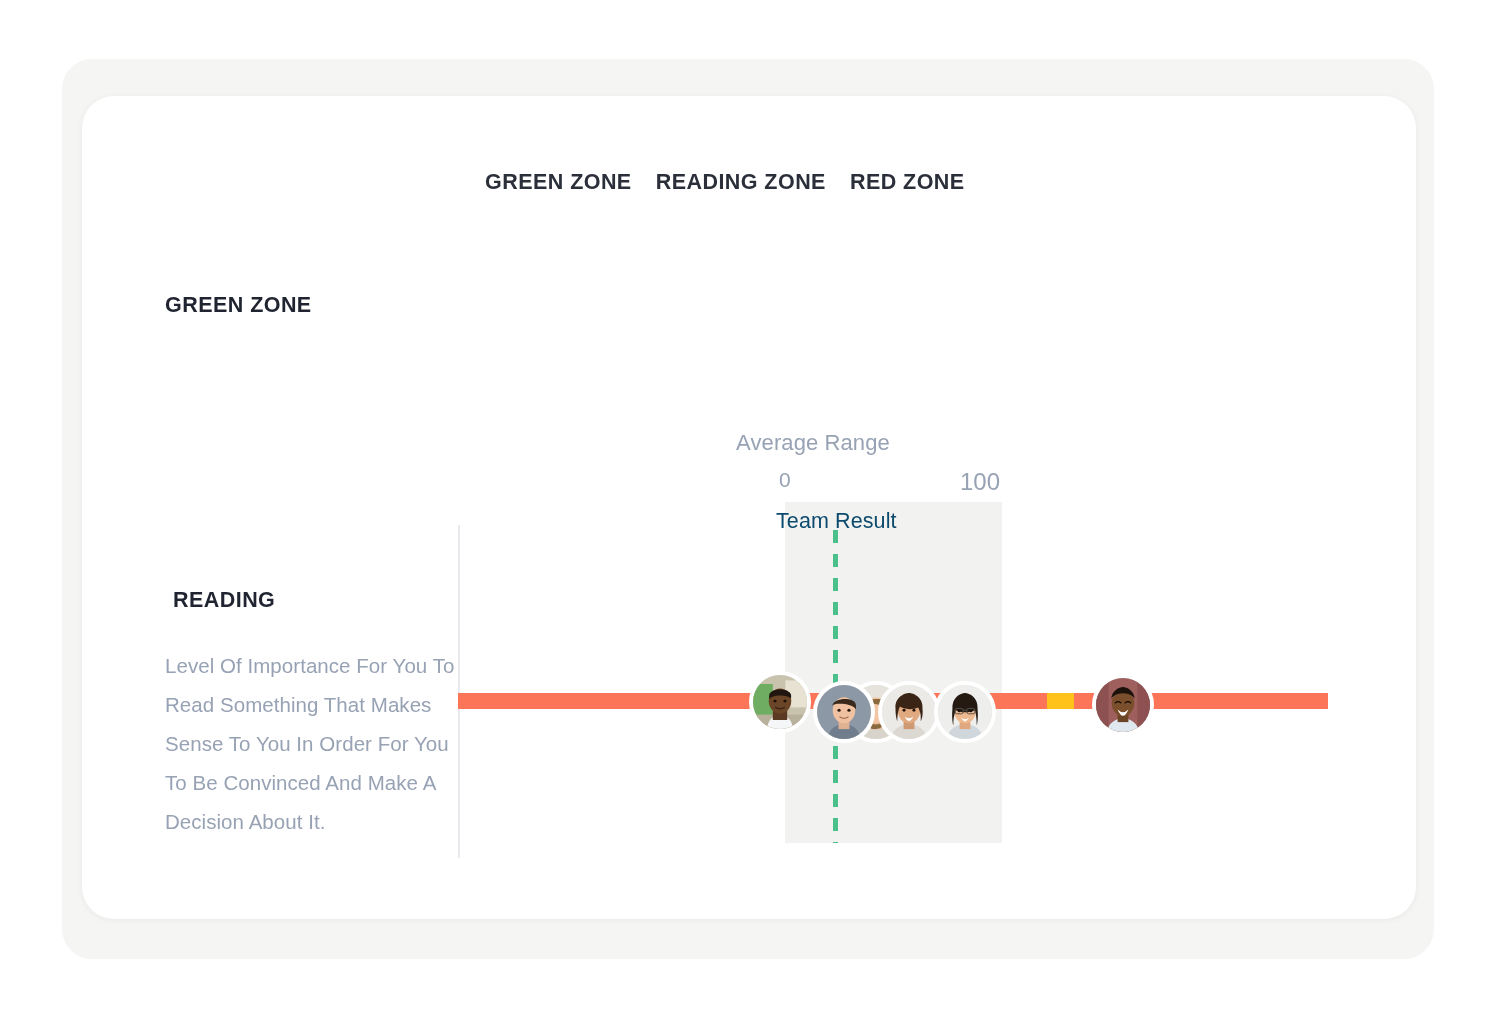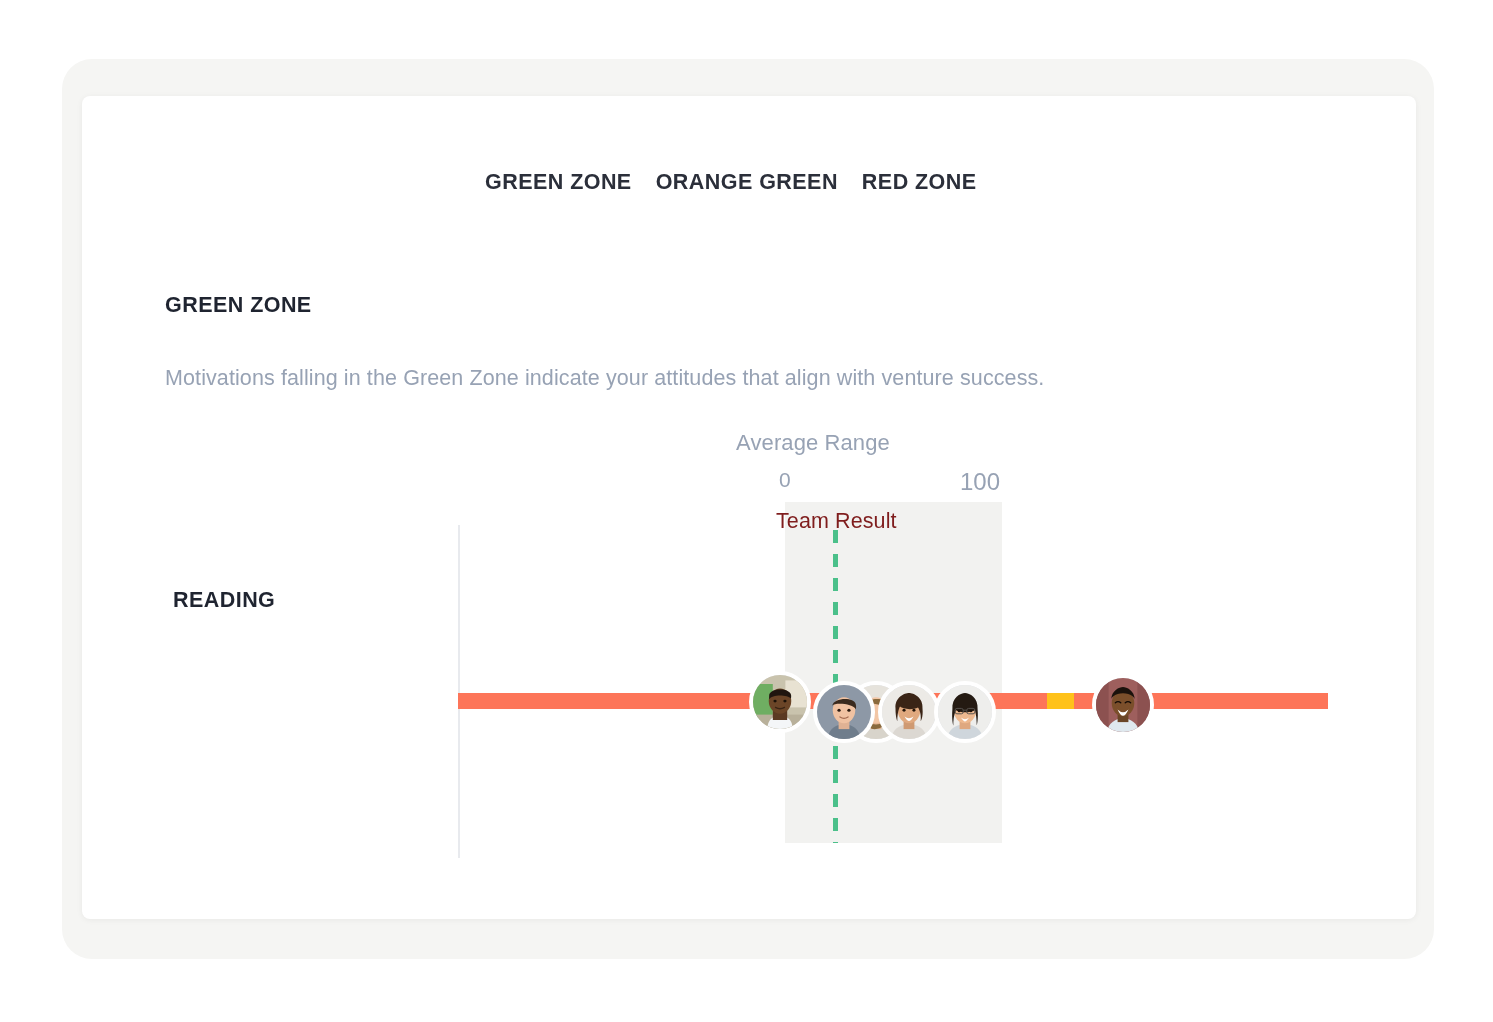--- a/index.html
+++ b/index.html
@@ -31,21 +31,21 @@
   }
 
   
   .card {
     position: absolute;
     left: 82px;
     top: 96px;
     width: 1334px;
     height: 823px;
     background: #ffffff;
-    border-radius: 8px;
+    border-radius: 32px;
     box-shadow: 0 1px 6px rgba(0,0,0,0.055);
   }
 
   
   .zone-tabs {
     position: absolute;
     left: 403px;
     top: 74px;
     display: flex;
     align-items: baseline;
@@ -122,21 +122,21 @@
     width: 217px;
     height: 341px;
     background: #f2f2f0;
   }
 
   .team-result-label {
     position: absolute;
     left: 694px;
     top: 413px;
     font-size: 21.5px;
-    color: #7f1d1d;
+    color: #0c4a6e;
     letter-spacing: 0.1px;
     white-space: nowrap;
   }
 
   .team-result-line {
     position: absolute;
     left: 751px;
     top: 434px;
     width: 5px;
     height: 313px;
@@ -217,26 +217,25 @@
 <body>
 
 <div class="stage">
 
   <div class="outer-frame"></div>
 
   <div class="card">
 
     <div class="zone-tabs">
       <div class="zone-tab">GREEN ZONE</div>
-      <div class="zone-tab">ORANGE GREEN</div>
+      <div class="zone-tab">READING ZONE</div>
       <div class="zone-tab">RED ZONE</div>
     </div>
 
     <div class="zone-heading">GREEN ZONE</div>
-    <div class="zone-desc">Motivations falling in the Green Zone indicate your attitudes that align with venture success.</div>
 
     <div class="chart">
 
       <div class="avg-range-label">Average Range</div>
 
       <div class="scale-min">0</div>
       <div class="scale-max">100</div>
 
       <div class="avg-band"></div>
 
@@ -330,15 +329,16 @@
           <path d="M17 24c0-10 9-14 13-14s13 4 13 14c0-2-4-7-13-7s-13 5-13 7z" fill="#1b120c"></path>
           <path d="M21.5 27.5q3 -2.6 6 0" stroke="#130b06" stroke-width="1.5" fill="none" stroke-linecap="round"></path>
           <path d="M32.5 27.5q3 -2.6 6 0" stroke="#130b06" stroke-width="1.5" fill="none" stroke-linecap="round"></path>
           <path d="M24 35q6 6 12 0 -3 7-6 7t-6-7z" fill="#ffffff"></path>
         </svg>
       </div>
 
     </div>
 
     <div class="reading-title">READING</div>
+    <div class="reading-body">Level Of Importance For You To Read Something That Makes Sense To You In Order For You To Be Convinced And Make A Decision About It.</div>
 
   </div>
 </div>
 
 </body></html>

